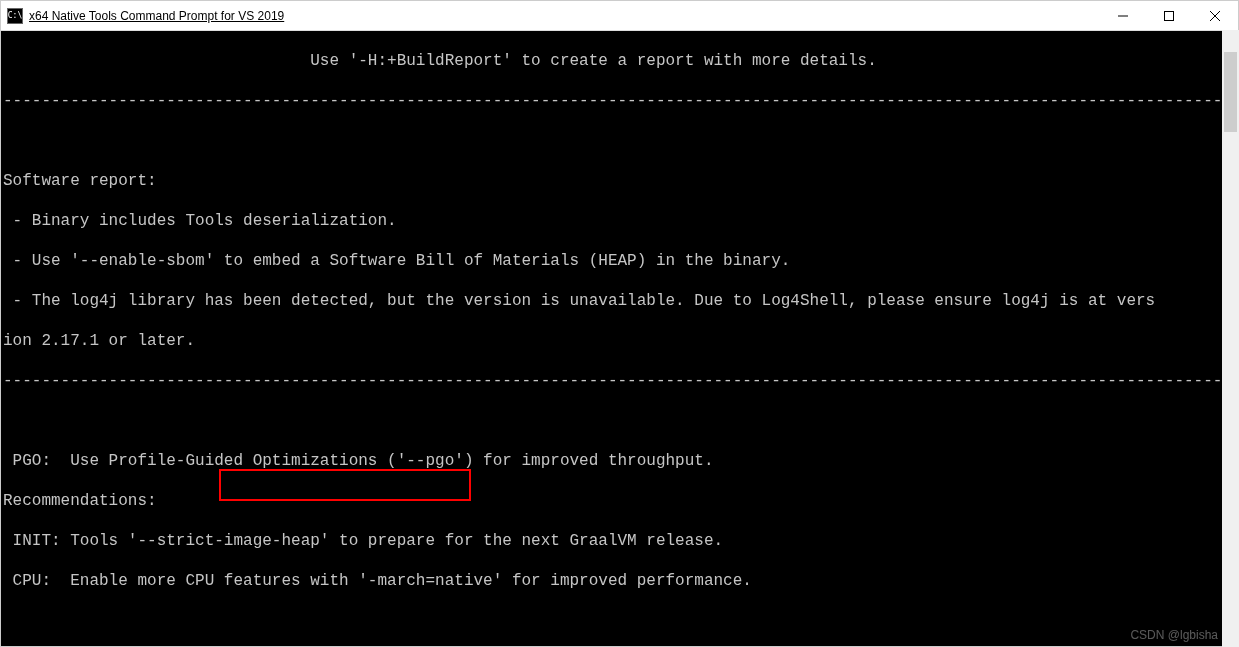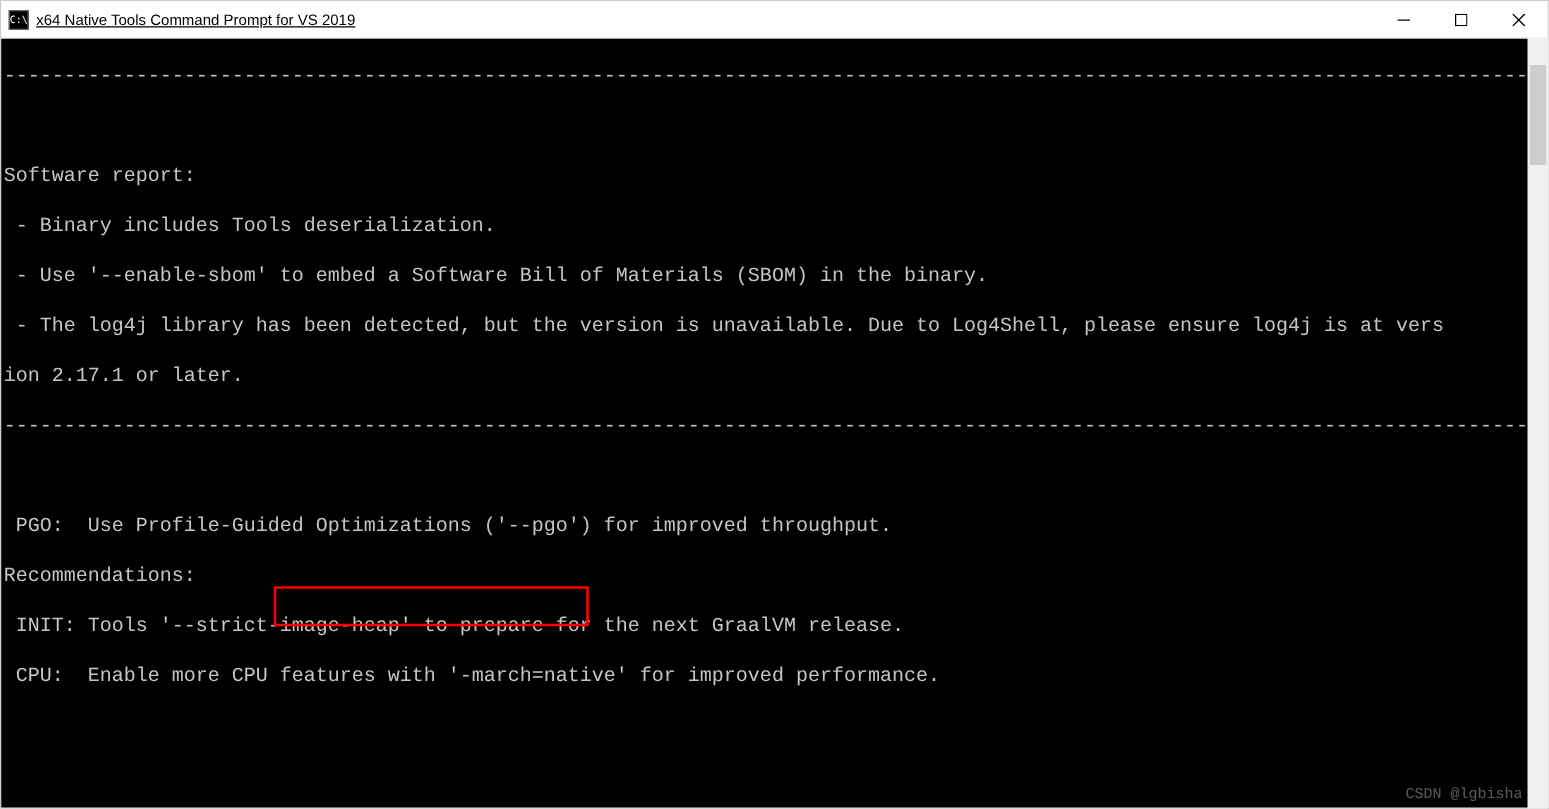--- a/index.html
+++ b/index.html
@@ -94,21 +94,21 @@
     top: 22px;
     height: 80px;
     background: #cdcdcd;
   }
   .watermark {
     position: absolute;
     right: 20px;
     bottom: 1px;
     color: rgba(255,255,255,0.35);
     font-size: 12px;
-    font-family: Liberation Mono, monospace;
+    font-family: Liberation Sans, sans-serif;
     margin-top: 26px;
   }
 </style>
 </head>
 <body>
 
 <div class="window">
   <div class="titlebar">
     <div class="icon">C:\</div>
     <div class="title">x64 Native Tools Command Prompt for VS 2019</div>
@@ -125,25 +125,26 @@
     </div>
     <div class="winbtn close">
       <svg viewBox="0 0 10 10">
           <line x1="0" y1="0" x2="10" y2="10" stroke="currentColor" stroke-width="1"></line>
           <line x1="10" y1="0" x2="0" y2="10" stroke="currentColor" stroke-width="1"></line>
         </svg>
     </div>
   </div>
 
   <div class="terminal">
+<div class="line">                                Use '-H:+BuildReport' to create a report with more details.</div>
 <div class="line hr">------------------------------------------------------------------------------------------------------------------------------------------------------</div>
 <div class="line"> </div>
 <div class="line">Software report:</div>
 <div class="line"> - Binary includes Tools deserialization.</div>
-<div class="line"> - Use '--enable-sbom' to embed a Software Bill of Materials (SBOM) in the binary.</div>
+<div class="line"> - Use '--enable-sbom' to embed a Software Bill of Materials (HEAP) in the binary.</div>
 <div class="line"> - The log4j library has been detected, but the version is unavailable. Due to Log4Shell, please ensure log4j is at vers</div>
 <div class="line">ion 2.17.1 or later.</div>
 <div class="line hr">------------------------------------------------------------------------------------------------------------------------------------------------------</div>
 <div class="line"> </div>
 <div class="line"> PGO:  Use Profile-Guided Optimizations ('--pgo') for improved throughput.</div>
 <div class="line">Recommendations:</div>
 <div class="line"> INIT: Tools '--strict-image-heap' to prepare for the next GraalVM release.</div>
 <div class="line"> CPU:  Enable more CPU features with '-march=native' for improved performance.</div>
 
 

